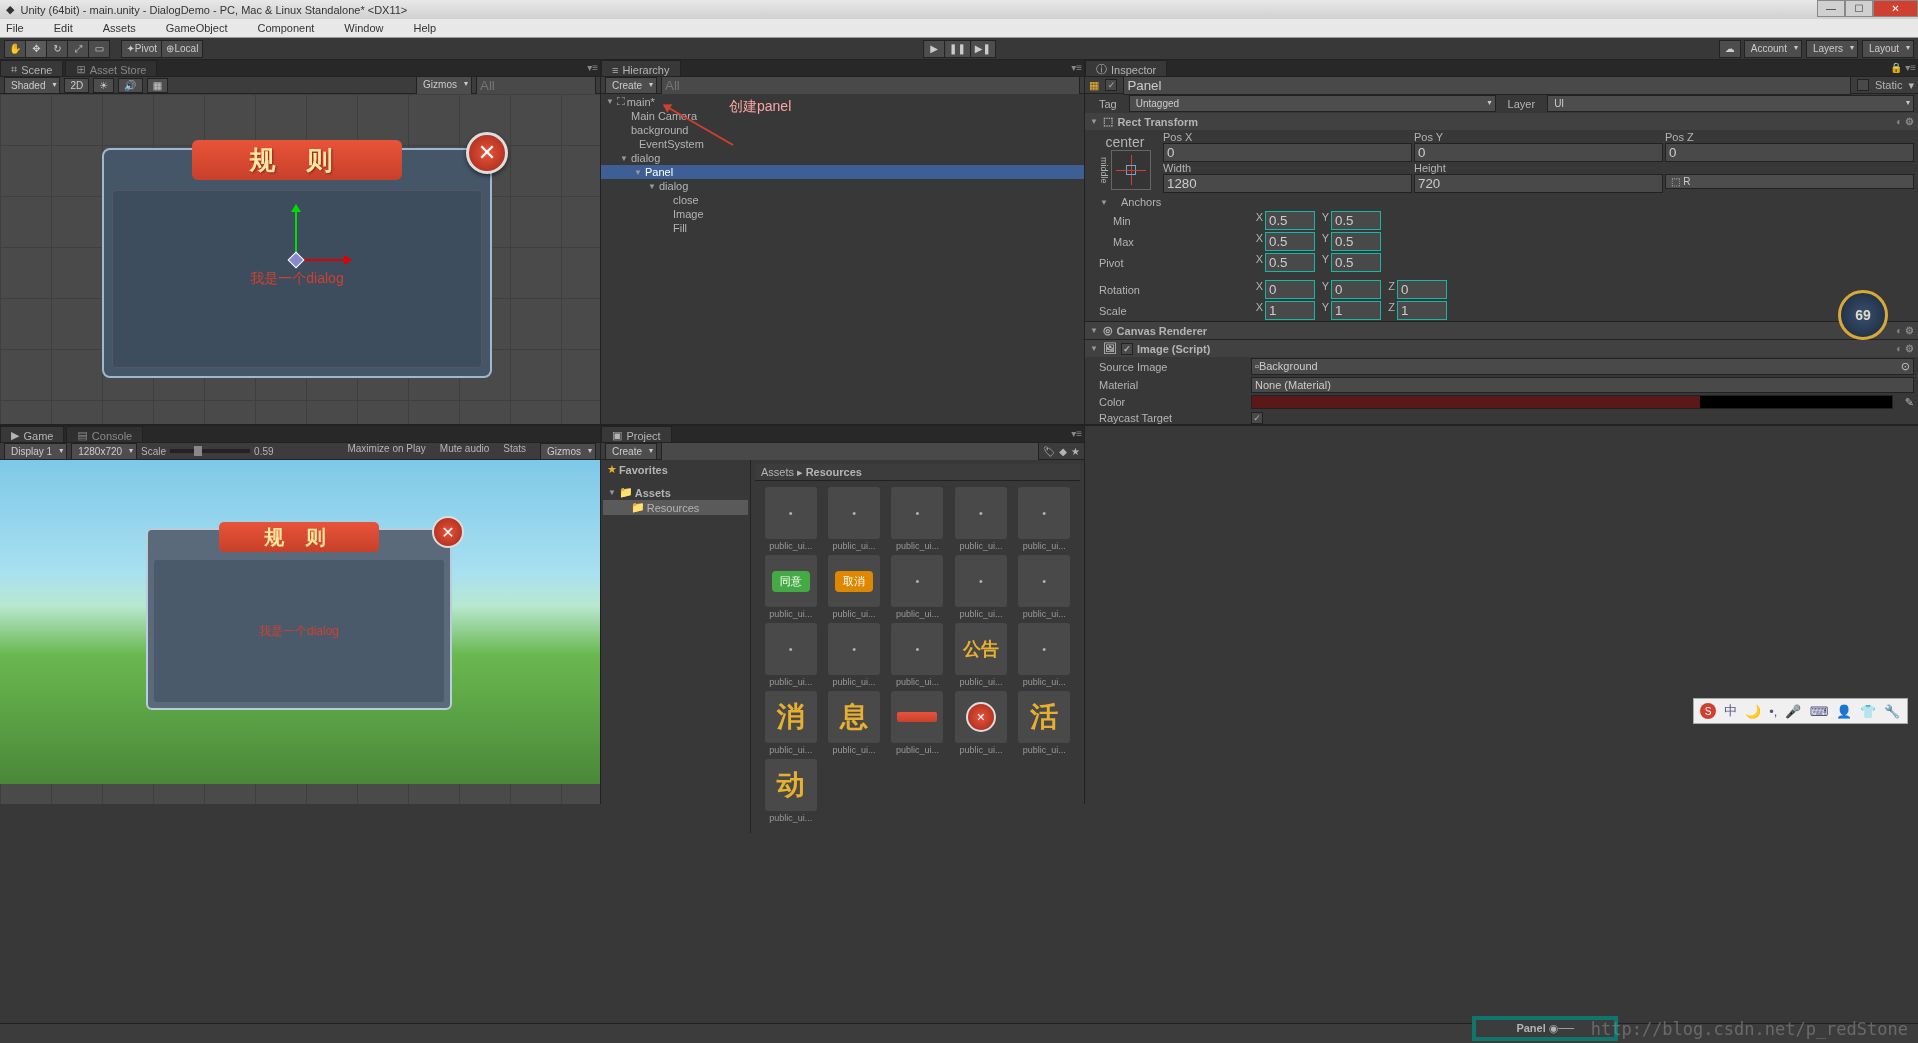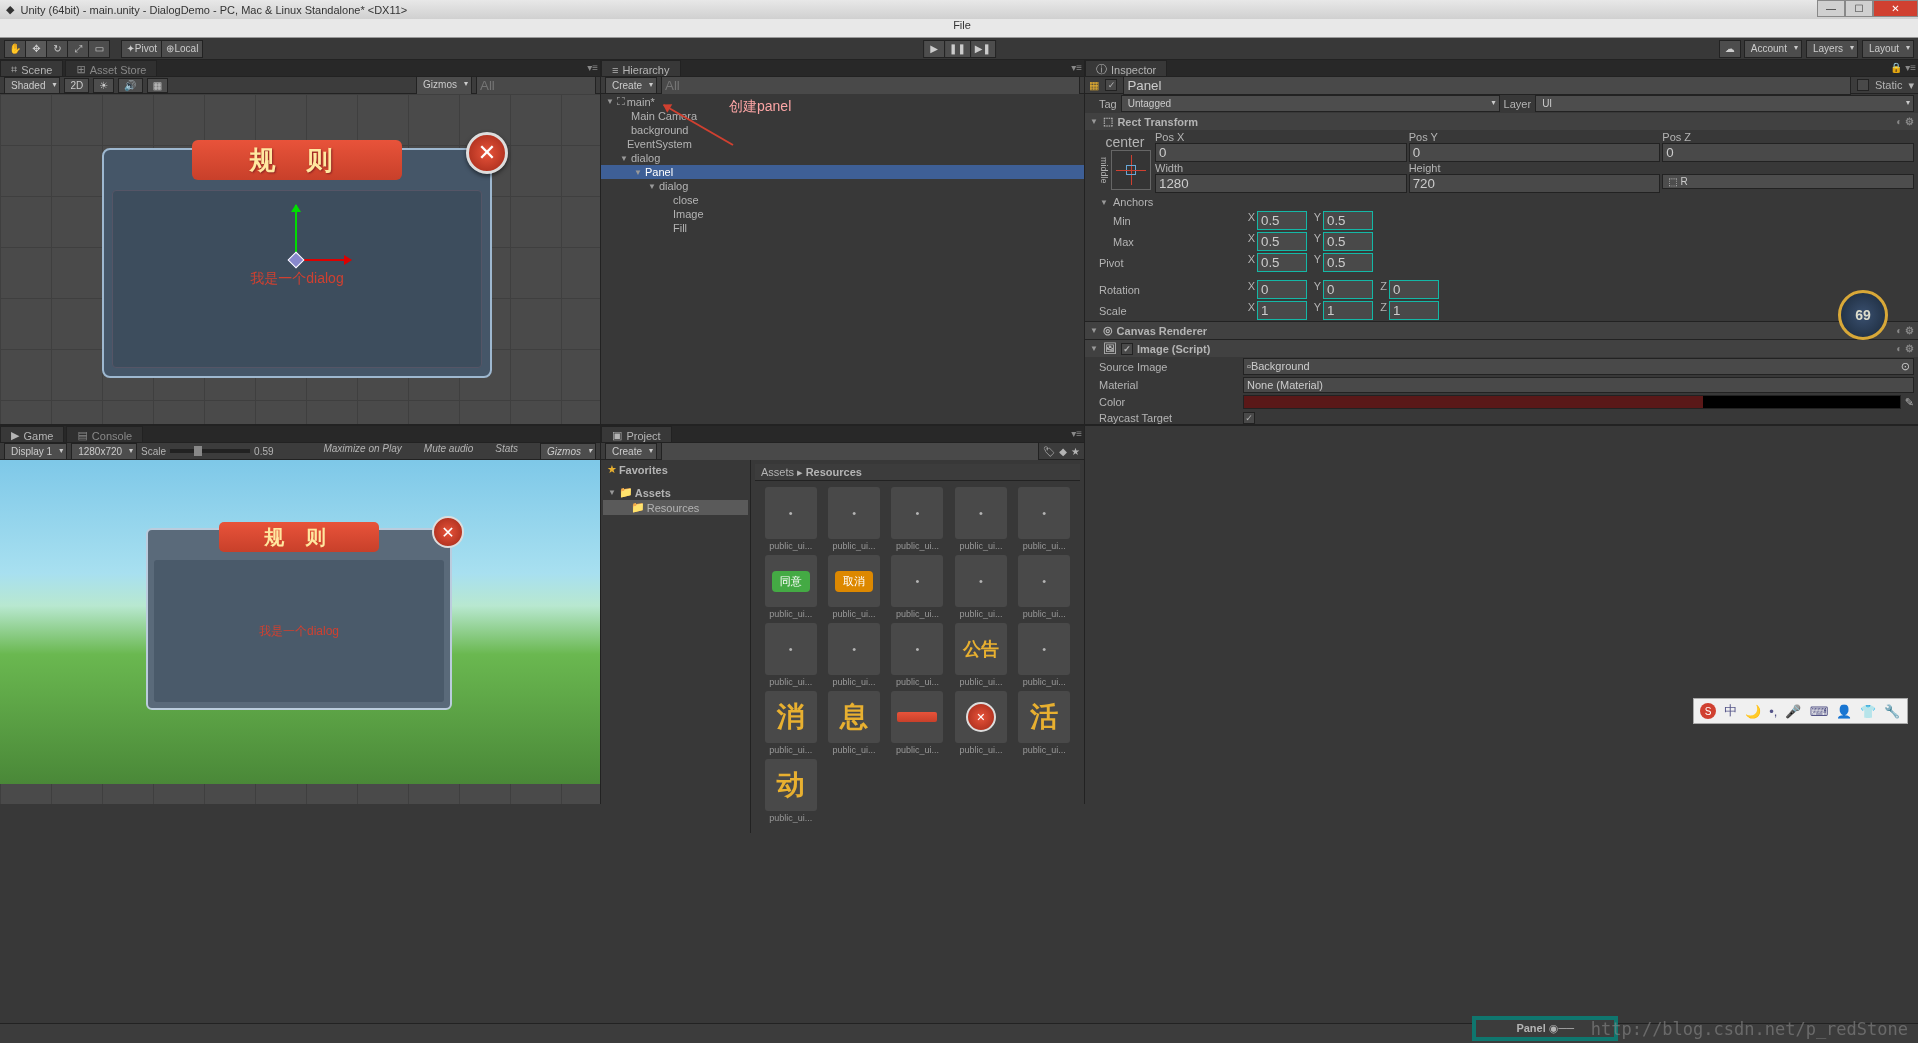--- a/index.html
+++ b/index.html
@@ -1,21 +1,21 @@
 <!DOCTYPE html>
 <html><head>
 <meta charset="utf-8">
 <style>
 * { margin:0; padding:0; box-sizing:border-box; font-family:Arial,sans-serif; user-select:none; }
 body { background:#383838; color:#b4b4b4; font-size:11px; overflow:hidden; width:1918px; height:1043px; position:relative; }
 .titlebar { height:19px; background:linear-gradient(#e8e8e8,#d0d0d0); display:flex; align-items:center; padding-left:6px; color:#333; font-size:11px; }
 .winbtns { position:absolute; right:0; top:0; display:flex; }
 .winbtn { width:28px; height:17px; background:#d0d0d0; border:1px solid #888; display:flex; align-items:center; justify-content:center; font-size:10px; color:#333; }
 .winbtn.close { background:#d04030; color:#fff; width:45px; }
-.menubar { height:19px; background:#e8e8e8; display:flex; align-items:center; padding-left:6px; gap:30px; color:#333; border-bottom:1px solid #999;flex-direction:column; }
+.menubar { height:19px; background:#e8e8e8; display:flex; align-items:center; padding-left:6px; gap:30px; color:#333; border-bottom:1px solid #999; }
 .menubar span { cursor:default; }
 .toolbar { height:22px; background:#383838; border-bottom:1px solid #222; display:flex; align-items:center; padding:0 4px; position:relative; }
 .toolbtn { height:18px; min-width:22px; background:#4d4d4d; border:1px solid #222; display:inline-flex; align-items:center; justify-content:center; margin-right:-1px; font-size:10px; color:#ccc; padding:0 4px; }
 .toolbtn.active { background:#5a5a5a; }
 .toolgroup { display:flex; margin-right:12px; }
 .playgroup { position:absolute; left:50%; transform:translateX(-50%); display:flex; }
 .rightgroup { margin-left:auto; display:flex; gap:4px; }
 .dropdown { background:#4d4d4d; border:1px solid #222; padding:2px 14px 2px 6px; font-size:10px; color:#ccc; position:relative; }
 .dropdown::after { content:"▾"; position:absolute; right:3px; font-size:8px; }
 .mainarea { display:flex; height:744px; }
@@ -49,21 +49,21 @@
 .hitem { padding:1px 0 1px 4px; display:flex; align-items:center; gap:2px; font-size:11px; cursor:default; }
 .hitem.selected { background:#3e5f96; color:#fff; }
 .foldout { width:10px; font-size:8px; color:#999; text-align:center; }
 .annotation { position:absolute; color:#fca5a5; font-size:14px; pointer-events:none; }
 .arrow-anno { position:absolute; width:80px; height:2px; background:#d04030; transform-origin:right center; }
 .arrow-anno::before { content:""; position:absolute; left:-6px; top:-4px; border:5px solid transparent; border-right:8px solid #d04030; }
 .inspector { background:#383838; height:100%; overflow:auto; font-size:11px; }
 .insphdr { height:17px; background:#3c3c3c; display:flex; align-items:center; padding:0 4px; gap:6px; border-bottom:1px solid #222; }
 .component { border-bottom:1px solid #222; }
 .comphdr { height:17px; background:#414141; display:flex; align-items:center; padding:0 4px; gap:4px; font-weight:bold; }
-.comprow { display:flex; align-items:center; padding:1px 4px 1px 14px; gap:4px; min-height:16px; }
+.comprow { display:flex; align-items:center; padding:1px 4px 1px 14px; gap:12px; min-height:16px; }
 .proplabel { flex:0 0 140px; }
 .propfield { background:#494949; border:1px solid #222; flex:1; padding:1px 3px; color:#ccc; min-width:0; }
 .xyz { display:flex; gap:2px; flex:1; }
 .xyz span { width:12px; text-align:right; }
 .xyzf { background:#494949; border:1px solid #14b8a6; width:50px; padding:1px 3px; color:#ccc; }
 .checkbox { width:12px; height:12px; background:#494949; border:1px solid #222; display:inline-flex; align-items:center; justify-content:center; font-size:9px; }
 .addcomp { margin:12px auto; width:180px; height:20px; background:#4d4d4d; border:1px solid #222; display:flex; align-items:center; justify-content:center; }
 .bottomarea { display:flex; height:360px; border-top:2px solid #222; position:absolute; top:424px; left:0; right:0; }
 .projectpanel { width:484px; border-left:1px solid #222; display:flex; flex-direction:column; }
 .projectbody { flex:1; display:flex; }
@@ -195,21 +195,21 @@
           <span>main*</span>
         </div>
         <div class="hitem" style="padding-left: 18px;">
           <span class="foldout"></span>
           <span>Main Camera</span>
         </div>
         <div class="hitem" style="padding-left: 18px;">
           <span class="foldout"></span>
           <span>background</span>
         </div>
-        <div class="hitem" style="padding-left: 14px;">
+        <div class="hitem" style="padding-left: 26px;">
           <span class="foldout"></span>
           <span>EventSystem</span>
         </div>
         <div class="hitem" style="padding-left: 18px;">
           <span class="foldout">▼</span>
           <span>dialog</span>
         </div>
         <div class="hitem selected" style="padding-left: 32px;">
           <span class="foldout">▼</span>
           <span>Panel</span>
@@ -413,21 +413,21 @@
         </div>
     </div>
     <div class="subtoolbar">
       <div class="dropdown">Display 1</div>
       <div class="dropdown">1280x720</div>
       <span>Scale</span>
       <div style="width:80px;height:4px;background:#222;position:relative;">
           <div style="position:absolute;left:30%;top:-3px;width:8px;height:10px;background:#888;"></div>
         </div>
       <span>0.59</span>
-      <div style="margin-left:auto;display:flex;gap:22px;font-style:italic;">
+      <div style="margin-left:auto;display:flex;gap:14px;">
         <span>Maximize on Play</span>
         <span>Mute audio</span>
         <span>Stats</span>
         <div class="dropdown">Gizmos</div>
       </div>
     </div>
     <div class="gameview">
       <div class="gamedialogpanel">
         <div class="gamedialoghdr">规 则</div>
         <div class="gamedialoginner">我是一个dialog</div>

